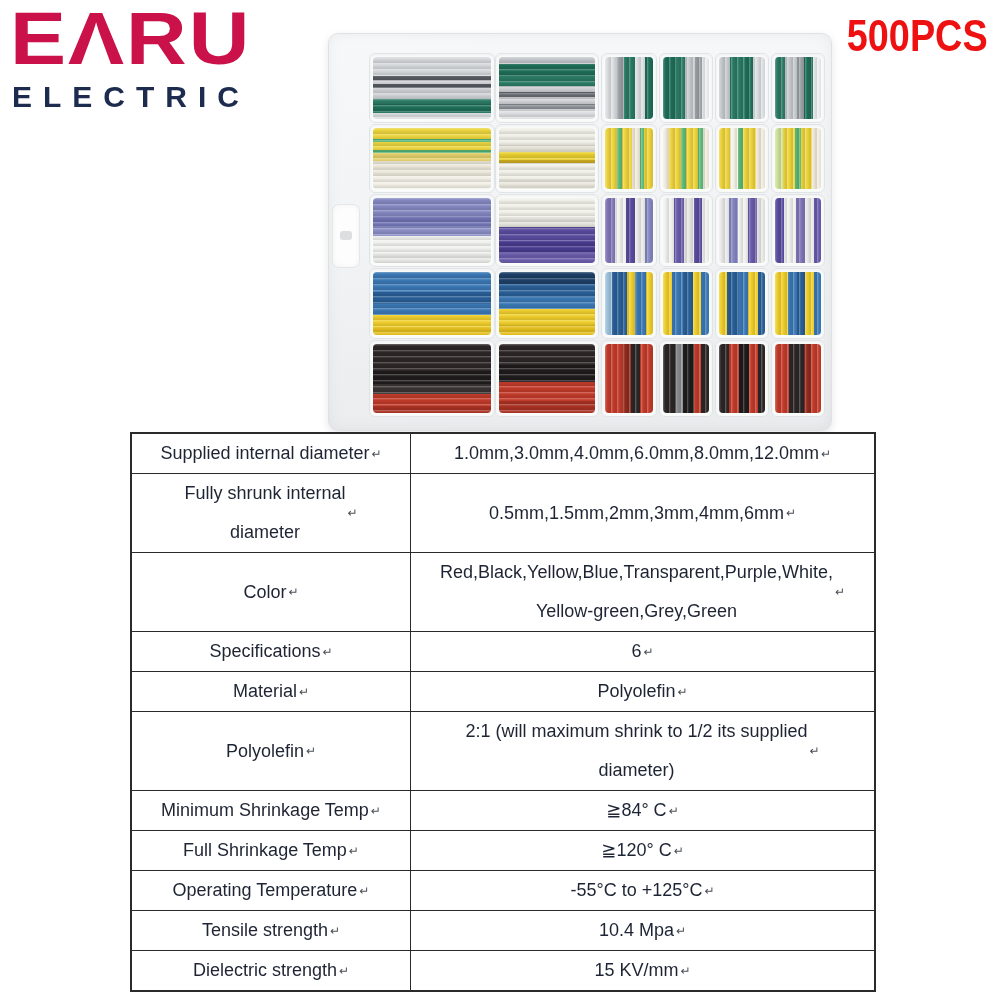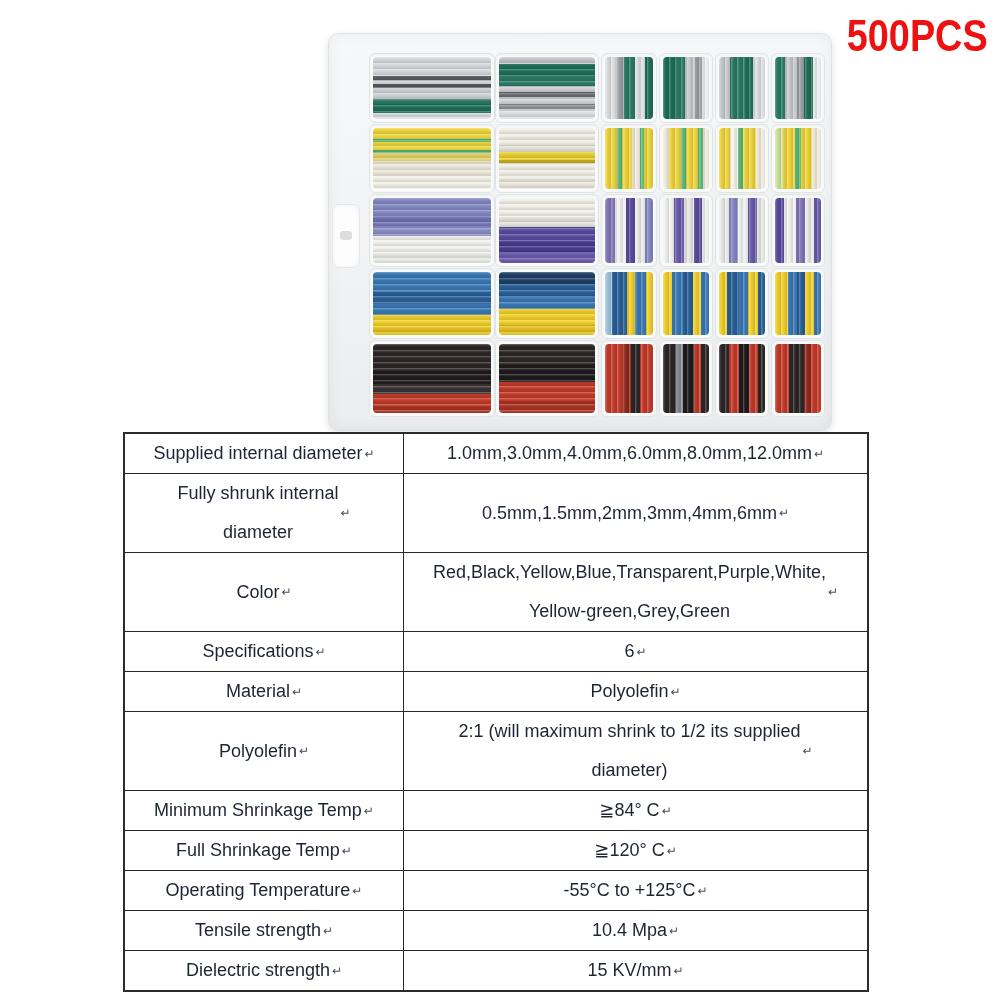--- a/index.html
+++ b/index.html
@@ -38,40 +38,44 @@
     position:absolute; left:3px; top:170px; width:26px; height:62px;
     background:#fdfdfd; border:1px solid #e4e6e8; border-radius:7px;
     box-shadow: inset 0 0 5px rgba(0,0,0,.05);
   }
   .hang-slot {
     position:absolute; left:7px; top:26px; width:12px; height:9px;
     background:#dcdee0; border-radius:3px;
   }
   
   .spec-table {
-    position:absolute; left:123px; top:432px; width:746px;
+    position:absolute; left:130px; top:432px; width:746px;
     border:2px solid #2a2a2a; box-sizing:border-box; background:#ffffff;
   }
   .spec-row { display:flex; border-top:1.5px solid #2a2a2a; }
   .spec-row:first-child { border-top:none; }
   .cell {
     display:flex; align-items:center; justify-content:center;
     text-align:center; white-space:pre-line;
     font-size:18px; line-height:39px; color:#1d2433; min-height:39px;
     padding:0 6px; box-sizing:border-box;
   }
   .label-cell { width:279px; border-right:1.5px solid #2a2a2a; flex-shrink:0; }
   .value-cell { flex:1;text-align:center; }
   .pmark { font-size:12px; color:#4a4f57; margin-left:2px; vertical-align:2px; line-height:0; }
 </style>
 </head>
 <body>
 
 <div class="page">
 
+  <div class="logo">
+    <div class="logo-main">EΛRU</div>
+    <div class="logo-sub">ELECTRIC</div>
+  </div>
 
   <div class="badge">500PCS</div>
 
   <div class="case" title="clear plastic storage case with assorted colored heat shrink tubes, 5 rows x 6 compartments">
     <div class="hang-tab">
       <div class="hang-slot"></div>
     </div>
 
   <div class="cellbox" style="left: 40px; top: 19px; width: 124px; height: 68px;">
         <div class="tubes" style="background-image: repeating-linear-gradient(rgba(255, 255, 255, 0.3) 0px, rgba(255, 255, 255, 0) 2px, rgba(0, 0, 0, 0.1) 5px, rgba(0, 0, 0, 0.1) 6px), linear-gradient(rgb(214, 217, 220) 0%, rgb(214, 217, 220) 29.85%, rgb(86, 91, 97) 29.85%, rgb(86, 91, 97) 36.57%, rgb(202, 204, 208) 36.57%, rgb(202, 204, 208) 44.03%, rgb(86, 91, 97) 44.03%, rgb(86, 91, 97) 50.75%, rgb(207, 210, 213) 50.75%, rgb(207, 210, 213) 67.16%, rgb(42, 122, 99) 67.16%, rgb(42, 122, 99) 76.12%, rgb(31, 110, 88) 76.12%, rgb(31, 110, 88) 91.04%, rgb(220, 223, 225) 91.04%, rgb(220, 223, 225) 100%);"></div>

